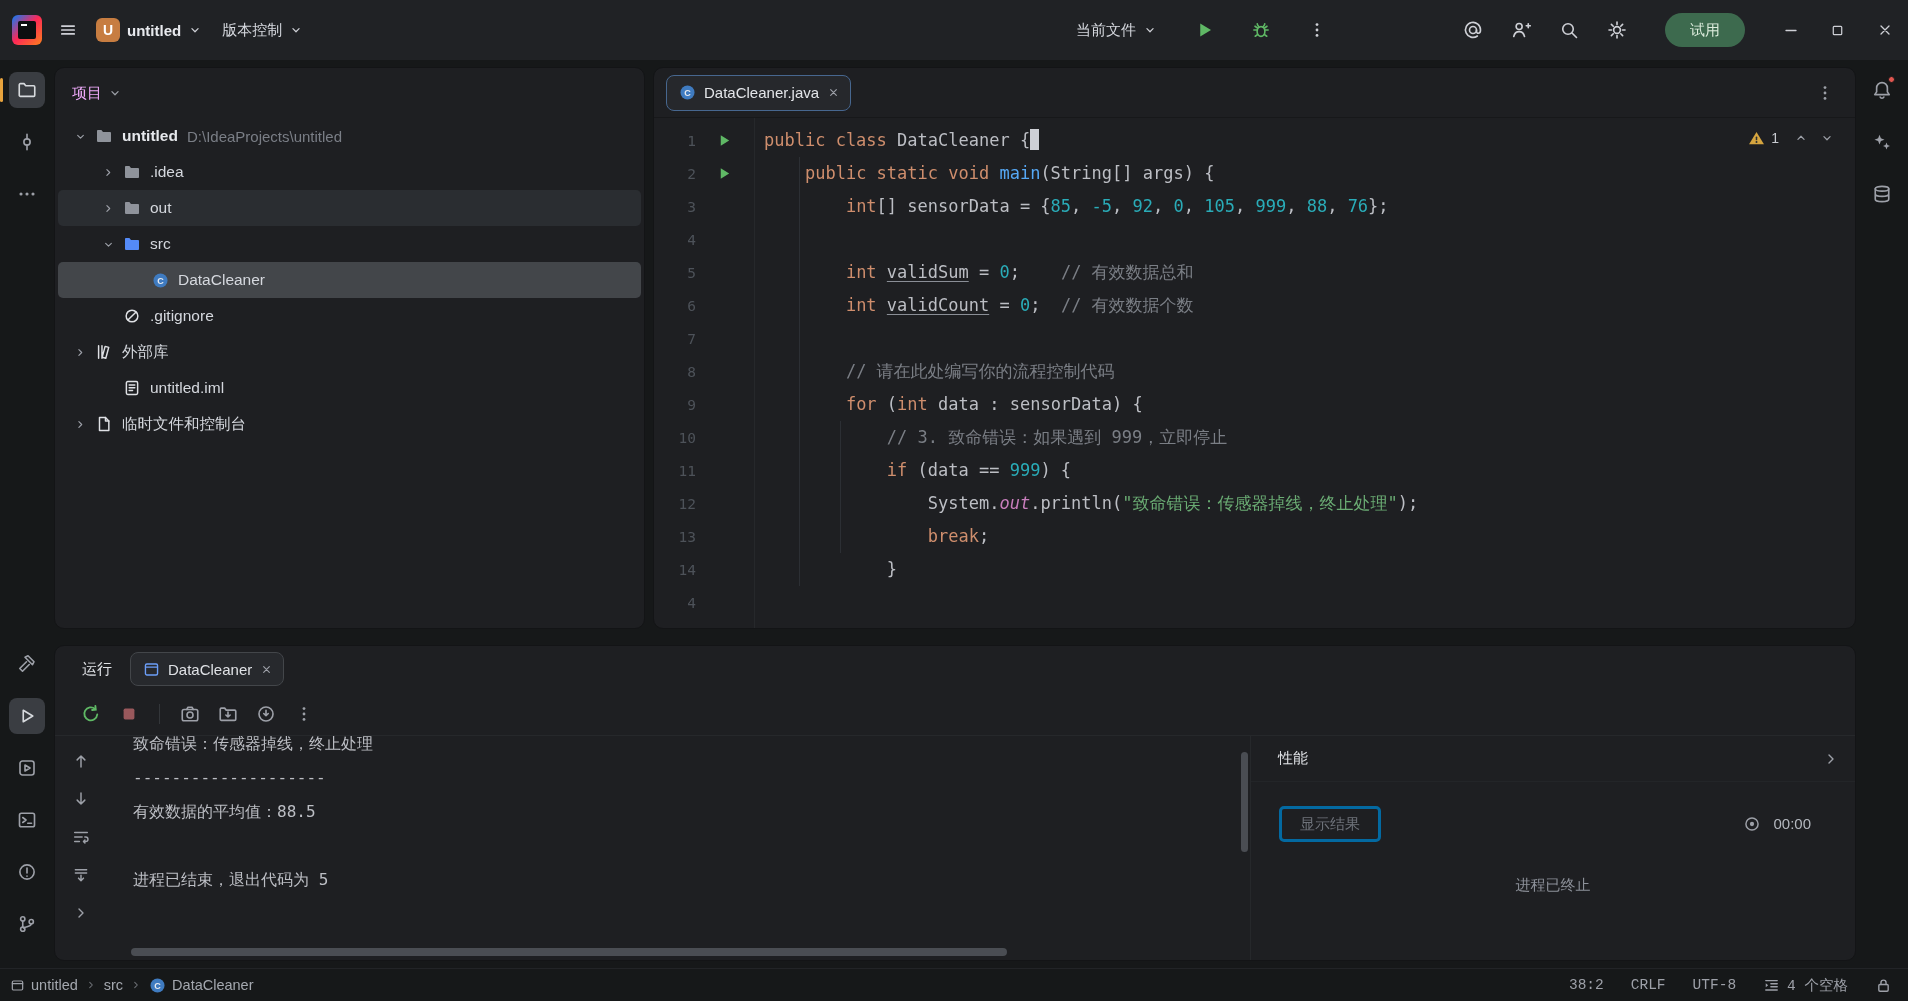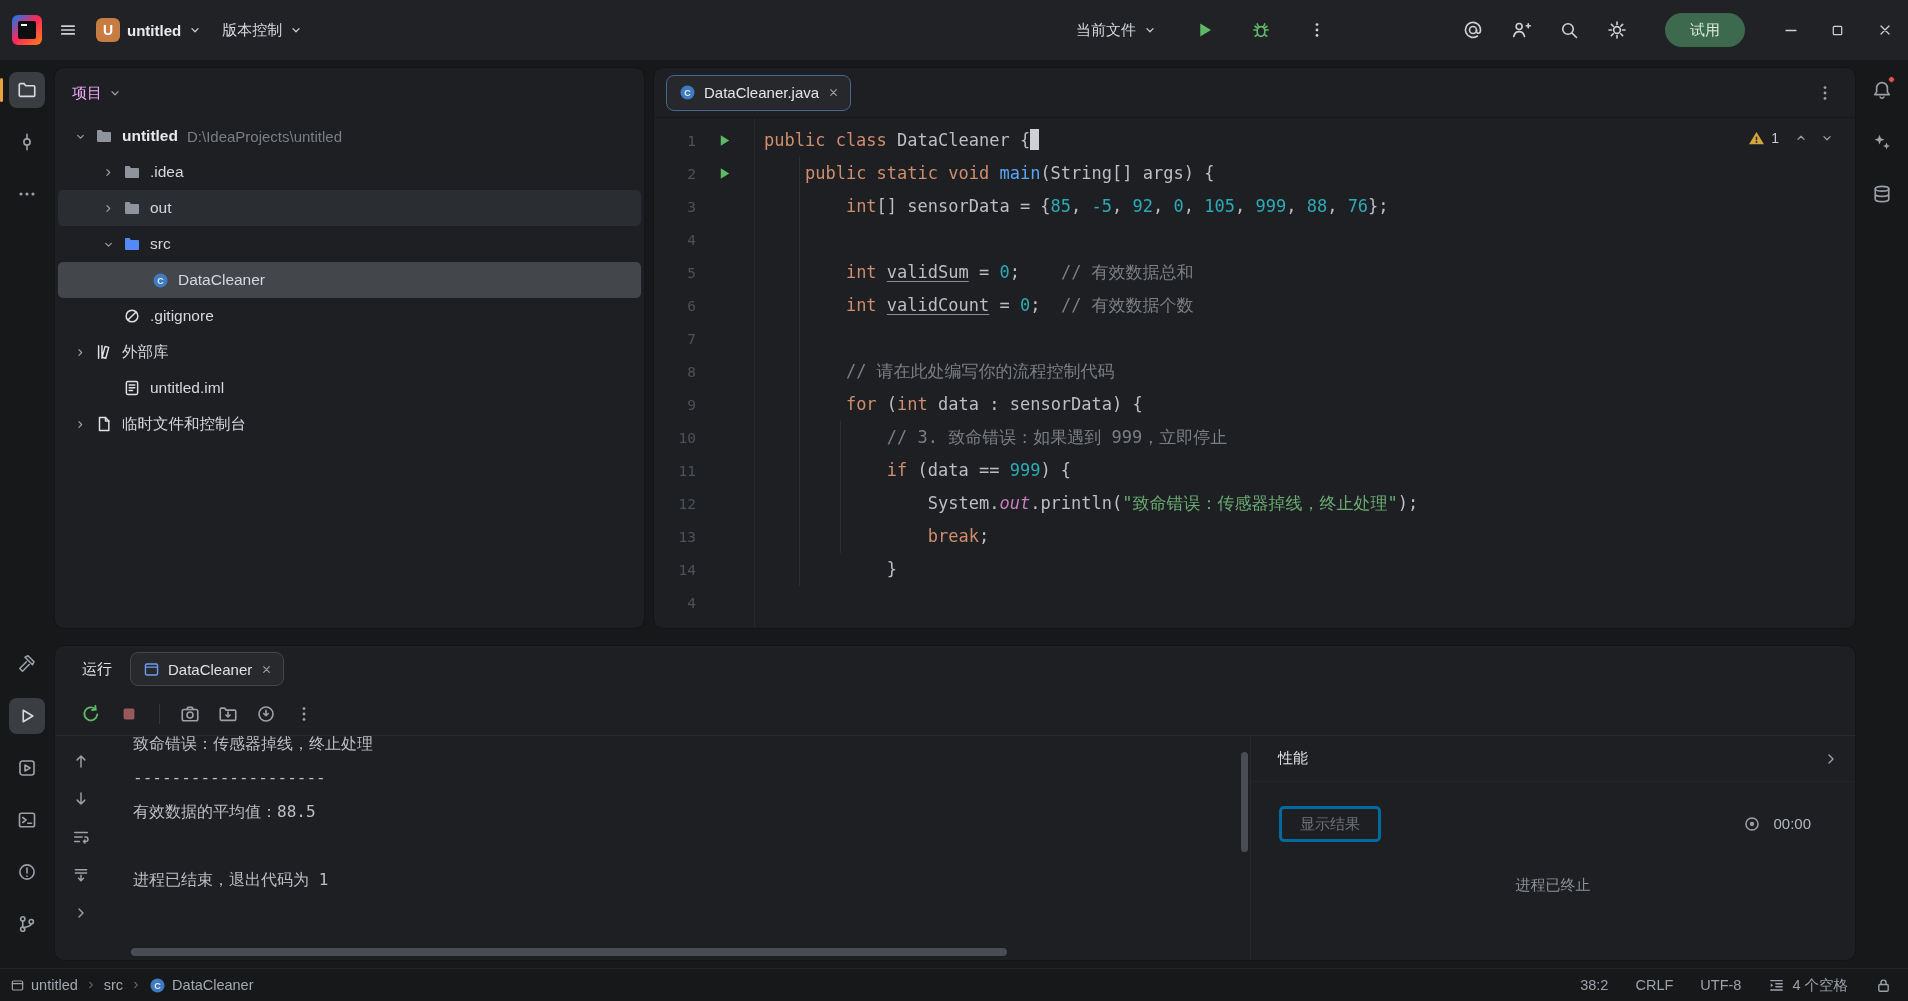--- a/index.html
+++ b/index.html
@@ -105,21 +105,21 @@
   .timer{display:inline-flex;align-items:flex-start;gap:12px;color:#b4b8bf;font-size:15px;}
   .perf-msg{margin-top:34px;text-align:center;color:#8c9099;font-size:15px;}
   .hscroll{position:absolute;left:76px;bottom:4px;width:876px;height:8px;border-radius:4px;background:#4a4d53;}
 
   
   .statusbar{height:33px;flex:none;display:flex;align-items:center;background:#161819;border-top:1px solid #222427;padding:0 16px 0 10px;color:#9da0a8;font-size:14.5px;}
   .crumbs{display:flex;align-items:center;gap:7px;}
   .crumb{display:inline-flex;align-items:center;gap:6px;color:#a4a8af;}
   .crumb-sep{display:inline-flex;color:#6e7277;line-height:0;}
   .sb-right{margin-left:auto;display:flex;align-items:center;gap:27px;}
-  .sb-item{display:inline-flex;align-items:center;gap:7px;color:#9da0a8;white-space:nowrap;}
+  .sb-item{display:inline-flex;align-items:center;gap:7px;color:#9da0a8;white-space:nowrap;font-family:Liberation Mono, monospace;}
 </style>
 </head>
 <body>
 
 <div class="app">
 
   <header class="titlebar">
     <span class="logo"></span>
     <button class="tbtn">
         <span class="icon">
@@ -699,21 +699,21 @@
                   </svg>
                 </span>
               </button>
           </div>
           <div class="console">
             <div>
                 <div class="console-line">致命错误：传感器掉线，终止处理</div>
                 <div class="console-line">--------------------</div>
                 <div class="console-line">有效数据的平均值：88.5</div>
                 <div class="console-line"> </div>
-                <div class="console-line">进程已结束，退出代码为 1</div>
+                <div class="console-line">进程已结束，退出代码为 5</div>
               </div>
           </div>
           <div class="vthumb"></div>
           <div class="perf">
             <div class="perf-header">
               <span class="perf-title">性能</span>
               <span class="flex"></span>
               <button class="insp-btn">
                   <span class="icon">
                     <svg width="16" height="16" viewBox="0 0 16 16" fill="none" stroke="currentColor" stroke-width="1.4" stroke-linecap="round" stroke-linejoin="round">

